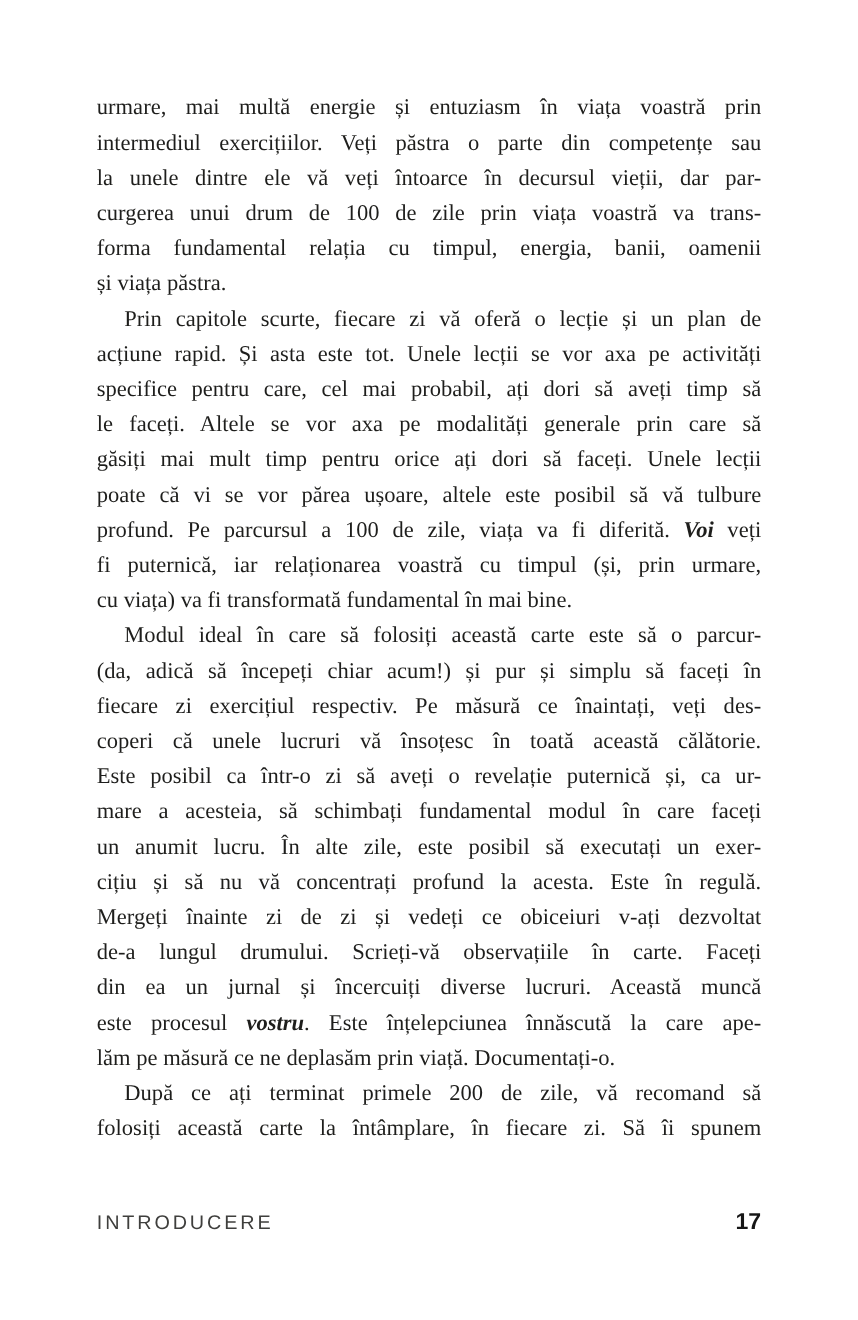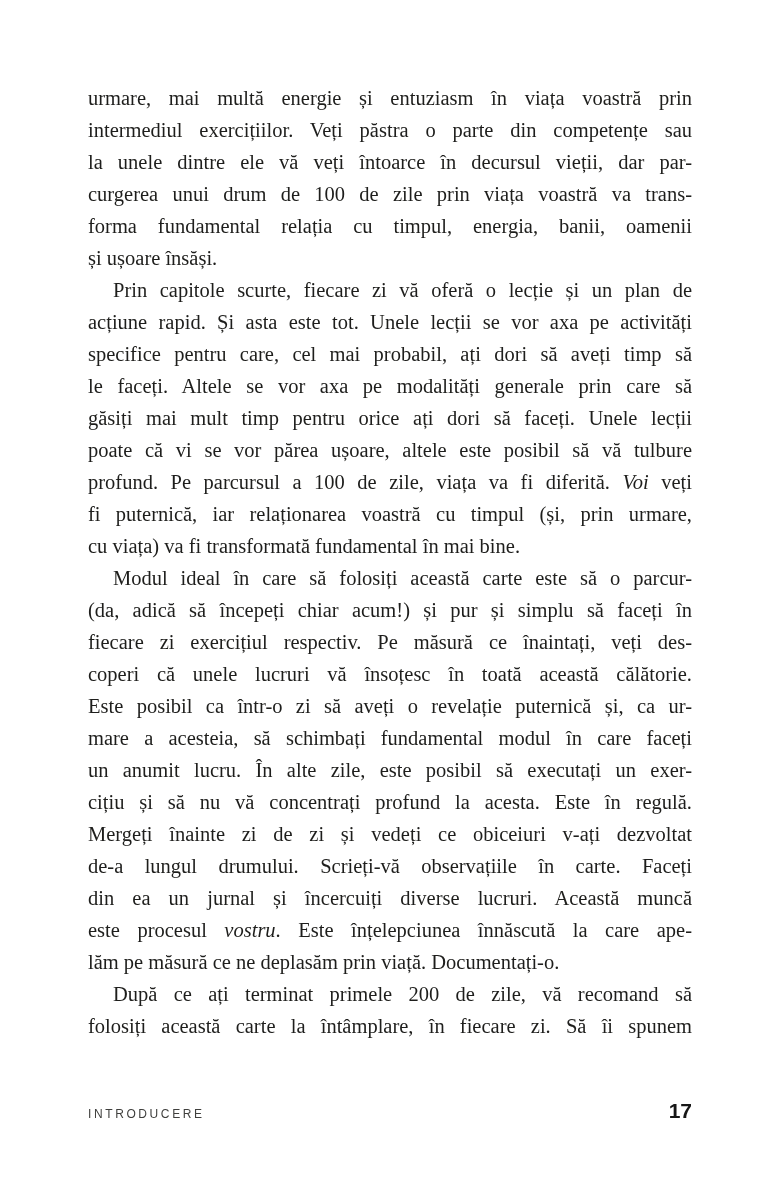--- a/index.html
+++ b/index.html
@@ -29,33 +29,33 @@
     height: 32px;
     text-align: justify;
     text-align-last: justify;
     -moz-text-align-last: justify;
   }
   .line.last {
     text-align-last: left;
     -moz-text-align-last: left;
   }
   .para.indent .line:first-child { text-indent: 25px; }
-  .line em { font-style: italic; }
+  .line em { font-style: italic; font-weight: bold; }
   .footer {
     position: absolute;
     left: 88px;
     top: 1101px;
     width: 604px;
     display: flex;
     justify-content: space-between;
     align-items: baseline;
     font-family: "Liberation Sans", sans-serif;
   }
   .footer-label {
-    font-size: 12px;
+    font-size: 18px;
     letter-spacing: 2.6px;
     color: #3f3f3d;
     line-height: 20px;
   }
   .footer-num {
     font-size: 21px;
     font-weight: 700;
     color: #161616;
     line-height: 20px;
   }
@@ -64,21 +64,21 @@
 <body>
 
 <div class="page">
   <div class="text-block">
       <div class="para">
         <div class="line" style="">urmare, mai multă energie și entuziasm în viața voastră prin</div>
         <div class="line" style="">intermediul exercițiilor. Veți păstra o parte din competențe sau</div>
         <div class="line" style="">la unele dintre ele vă veți întoarce în decursul vieții, dar par-</div>
         <div class="line" style="">curgerea unui drum de 100 de zile prin viața voastră va trans-</div>
         <div class="line" style="">forma fundamental relația cu timpul, energia, banii, oamenii</div>
-        <div class="line last" style="">și ușoare însăși.</div>
+        <div class="line last" style="">și viața păstra.</div>
       </div>
       <div class="para indent">
         <div class="line" style="">Prin capitole scurte, fiecare zi vă oferă o lecție și un plan de</div>
         <div class="line" style="">acțiune rapid. Și asta este tot. Unele lecții se vor axa pe activități</div>
         <div class="line" style="">specifice pentru care, cel mai probabil, ați dori să aveți timp să</div>
         <div class="line" style="">le faceți. Altele se vor axa pe modalități generale prin care să</div>
         <div class="line" style="">găsiți mai mult timp pentru orice ați dori să faceți. Unele lecții</div>
         <div class="line" style="">poate că vi se vor părea ușoare, altele este posibil să vă tulbure</div>
         <div class="line" style=""><span>profund. Pe parcursul a 100 de zile, viața va fi diferită. </span><em>Voi</em><span> veți</span></div>
         <div class="line" style="">fi puternică, iar relaționarea voastră cu timpul (și, prin urmare,</div>

